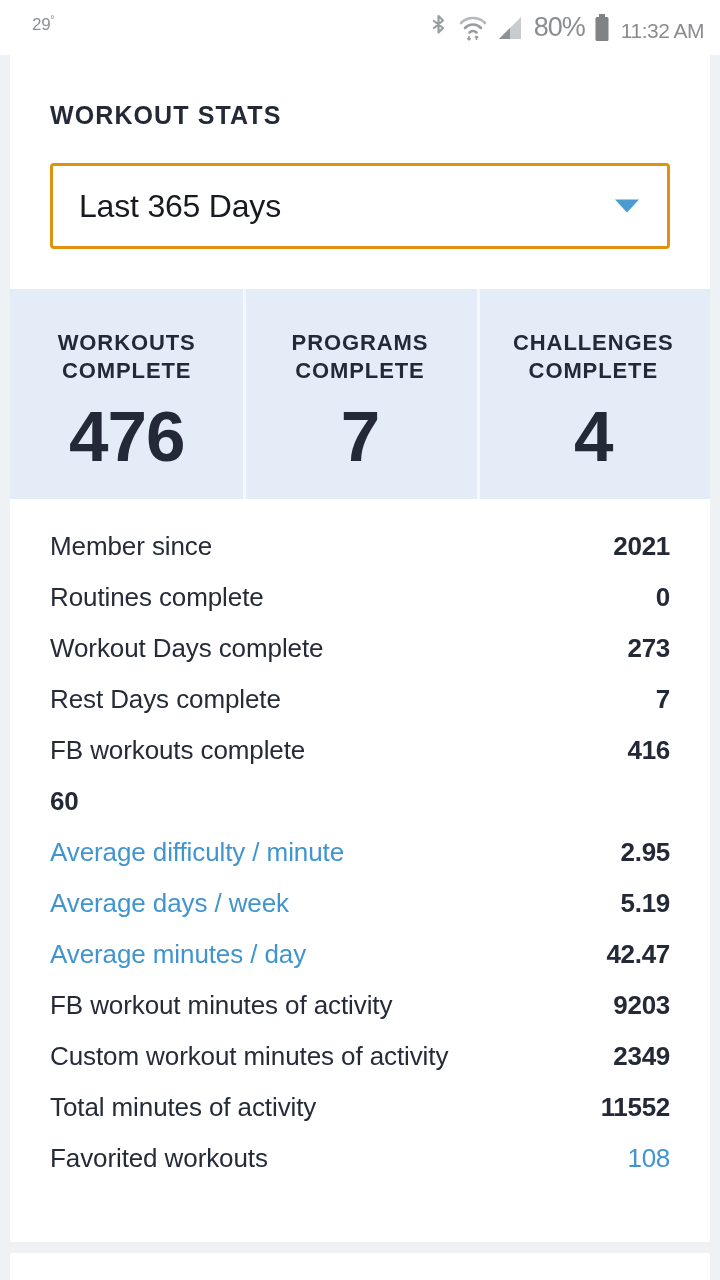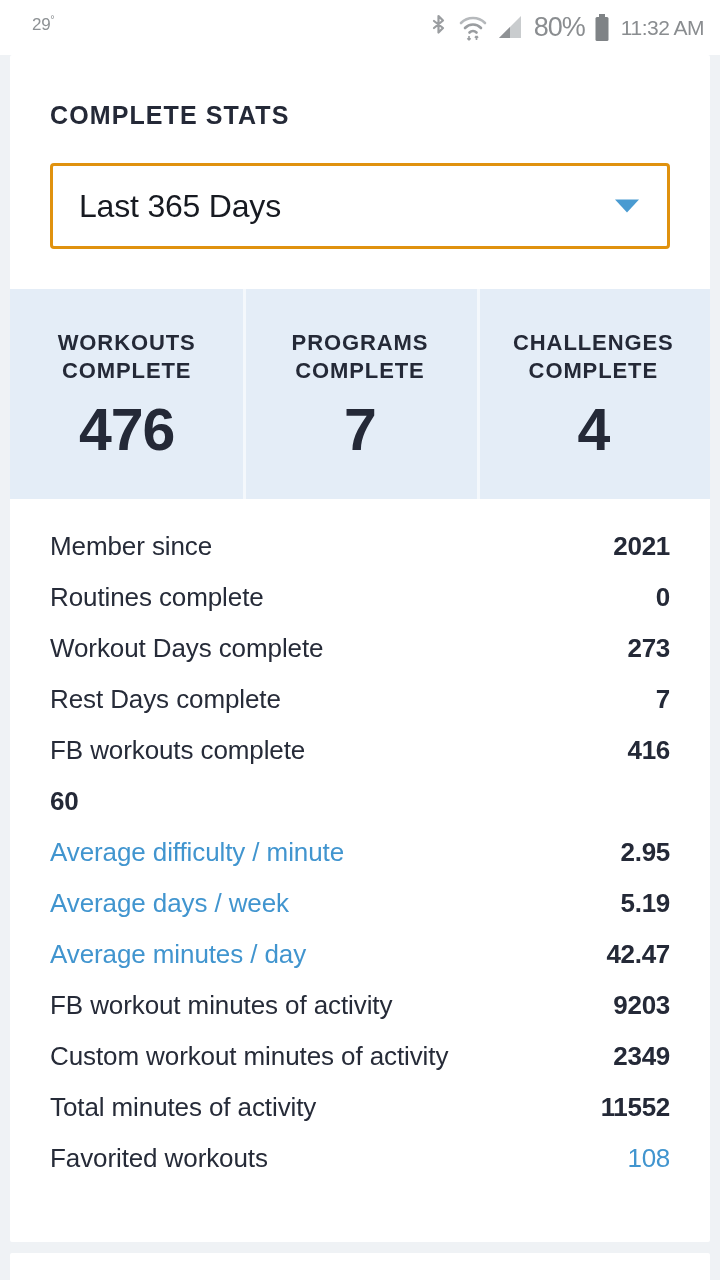--- a/index.html
+++ b/index.html
@@ -13,21 +13,21 @@
 
   
   .statusbar {
     height:55px; background:#ffffff;
     display:flex; align-items:center; justify-content:space-between;
     padding:0 16px 0 14px;
   }
   .sb-left { display:flex; align-items:flex-start;margin-left:18px; }
   .sb-temp { font-size:17px; color:#8d9194; letter-spacing:-.3px; line-height:1; position:relative; top:-4px; }
   .sb-temp sup { font-size:11px; }
-  .sb-right { display:flex; align-items:center; gap:9px; color:#9a9da0; }
+  .sb-right { display:flex; align-items:flex-end; gap:9px; color:#9a9da0; }
   .sb-right .ico { display:inline-flex; align-items:center; }
   .sb-batt-txt { font-size:27px; color:#8a8d90; letter-spacing:-1px; font-weight:400; }
   .sb-clock { font-size:21px; color:#8a8d90; letter-spacing:-.5px; margin-left:2px; }
 
   
   .card {
     background:#ffffff;
     margin:0 10px;
     border-radius:2px;
   }
@@ -69,21 +69,21 @@
   }
   .tile + .tile::before {
     content:""; position:absolute; left:0; top:0; bottom:0;
     width:3px; background:#f4f8fc;
   }
   .tile-label {
     font-size:22px; font-weight:bold; color:#242937;
     letter-spacing:.9px; text-align:center; line-height:1.28;
   }
   .tile-value {
-    font-size:59px; font-weight:bold; color:#242937;
+    font-size:71px; font-weight:bold; color:#242937;
     letter-spacing:-1px; margin-top:16px; line-height:1;
   }
 
   
   .rows { padding:32px 40px 48px 40px; }
   .row {
     display:flex; align-items:baseline; justify-content:space-between;
     height:51px;
   }
   .row-label { font-size:26px; color:#262b38; letter-spacing:-.1px; white-space:nowrap; }
@@ -130,21 +130,21 @@
           <rect x="1.5" y="4" width="13" height="24" rx="1.5" fill="#7f8386"></rect>
         </svg>
       </span>
       <span class="sb-clock">11:32 AM</span>
     </div>
   </div>
 
   <div class="card">
 
     <div class="card-head">
-      <div class="card-title">COMPLETE STATS</div>
+      <div class="card-title">WORKOUT STATS</div>
     </div>
 
     <div class="select-wrap">
       <div class="select">
         <span class="select-value">Last 365 Days</span>
         <span class="caret"></span>
       </div>
     </div>
 
     <div class="tiles">

